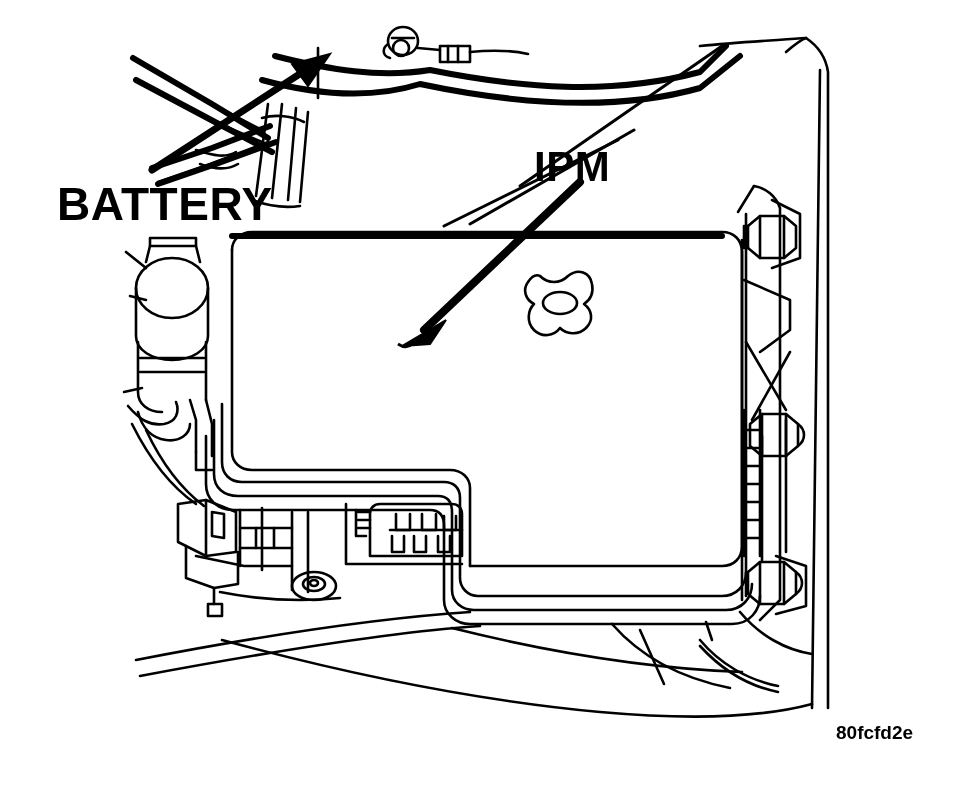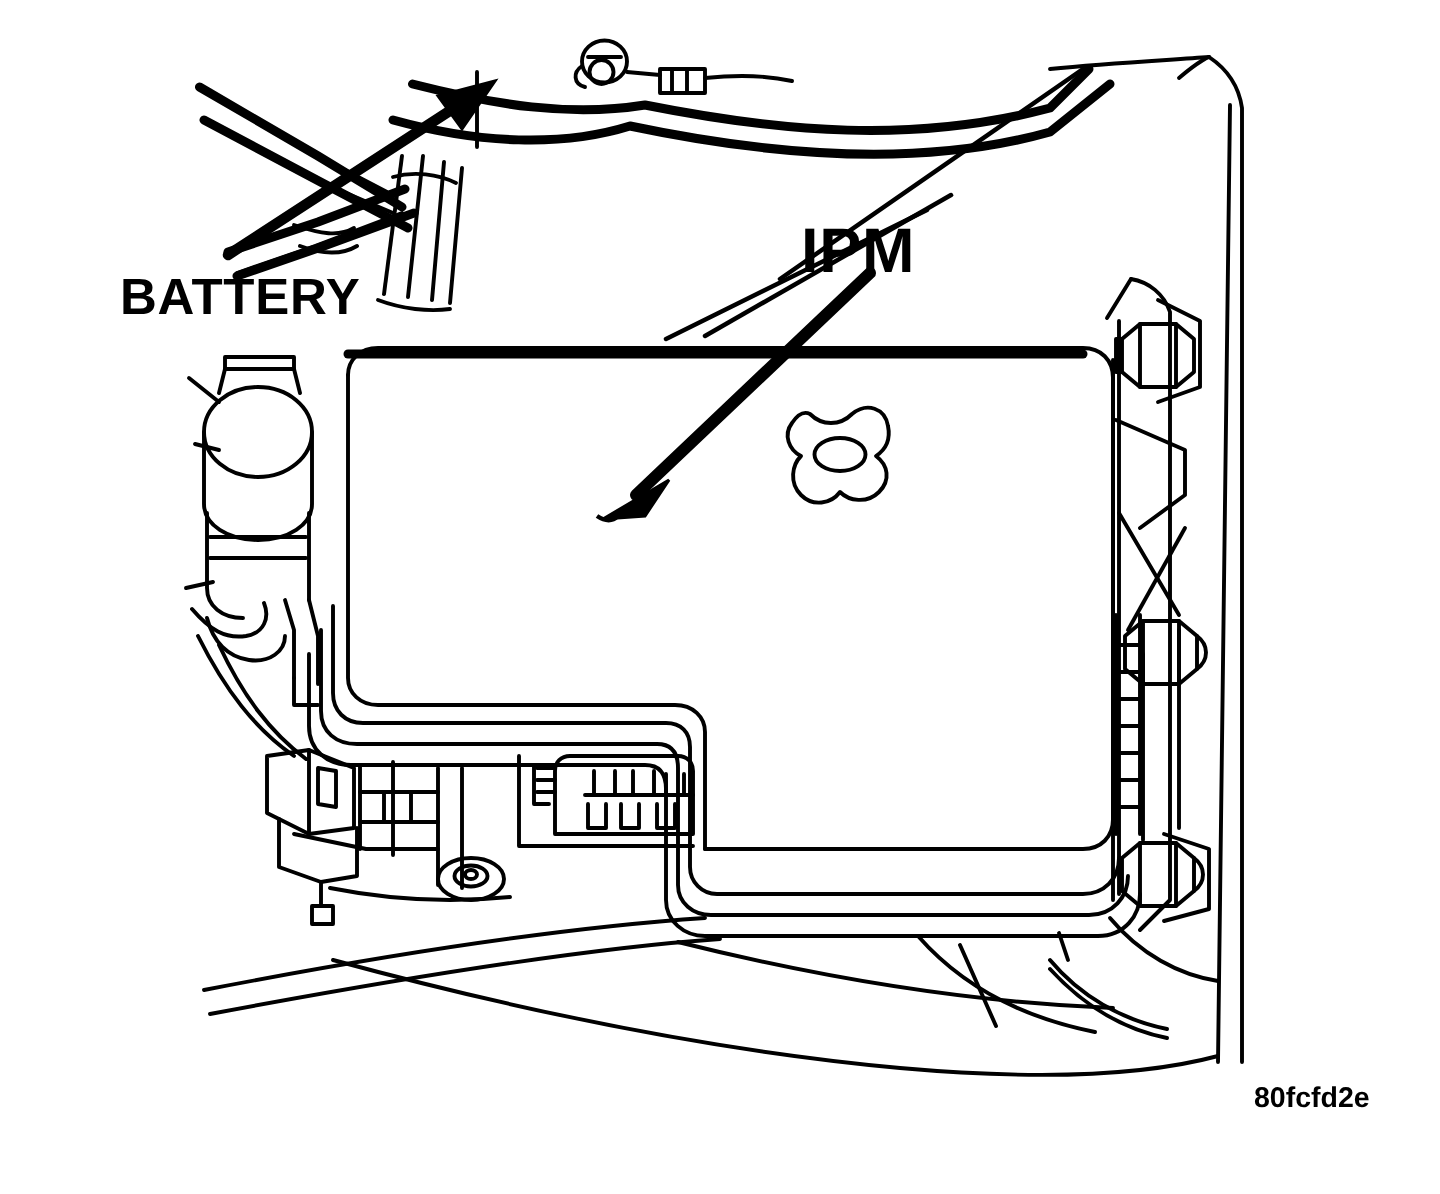--- a/index.html
+++ b/index.html
@@ -29,23 +29,23 @@
   .lbl {
     position: absolute;
     font-family: "Liberation Sans", sans-serif;
     font-weight: bold;
     color: #000000;
     white-space: nowrap;
     letter-spacing: 0.5px;
     line-height: 1;
   }
   #label-battery {
-    left: 80px;
+    left: 57px;
     top: 181px;
-    font-size: 34px;
+    font-size: 46px;
   }
   #label-ipm {
     left: 534px;
     top: 146px;
     font-size: 42px;
   }
   #figure-code {
     position: absolute;
     left: 836px;
     top: 722px;

